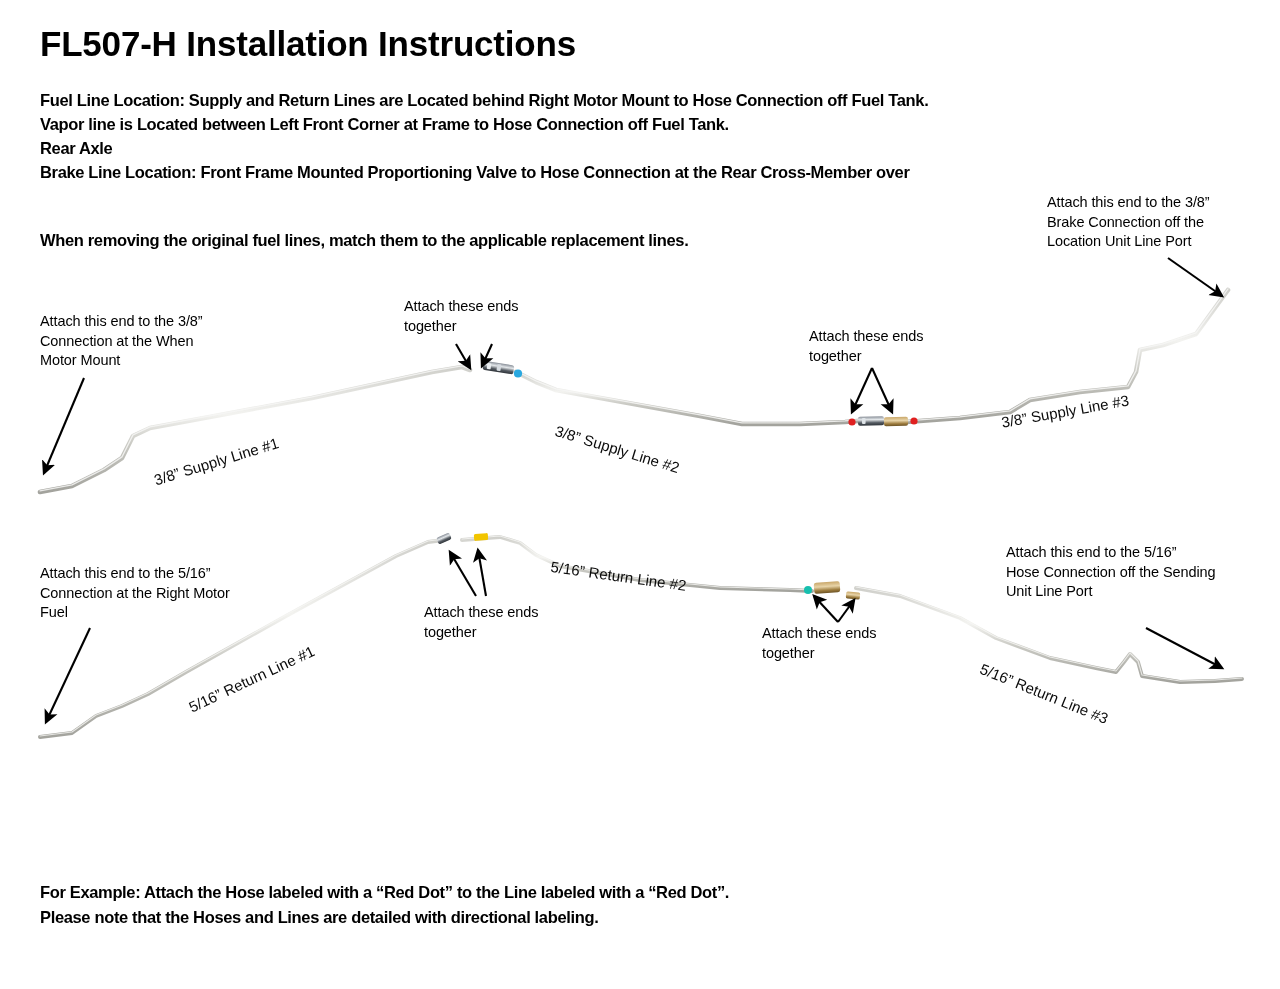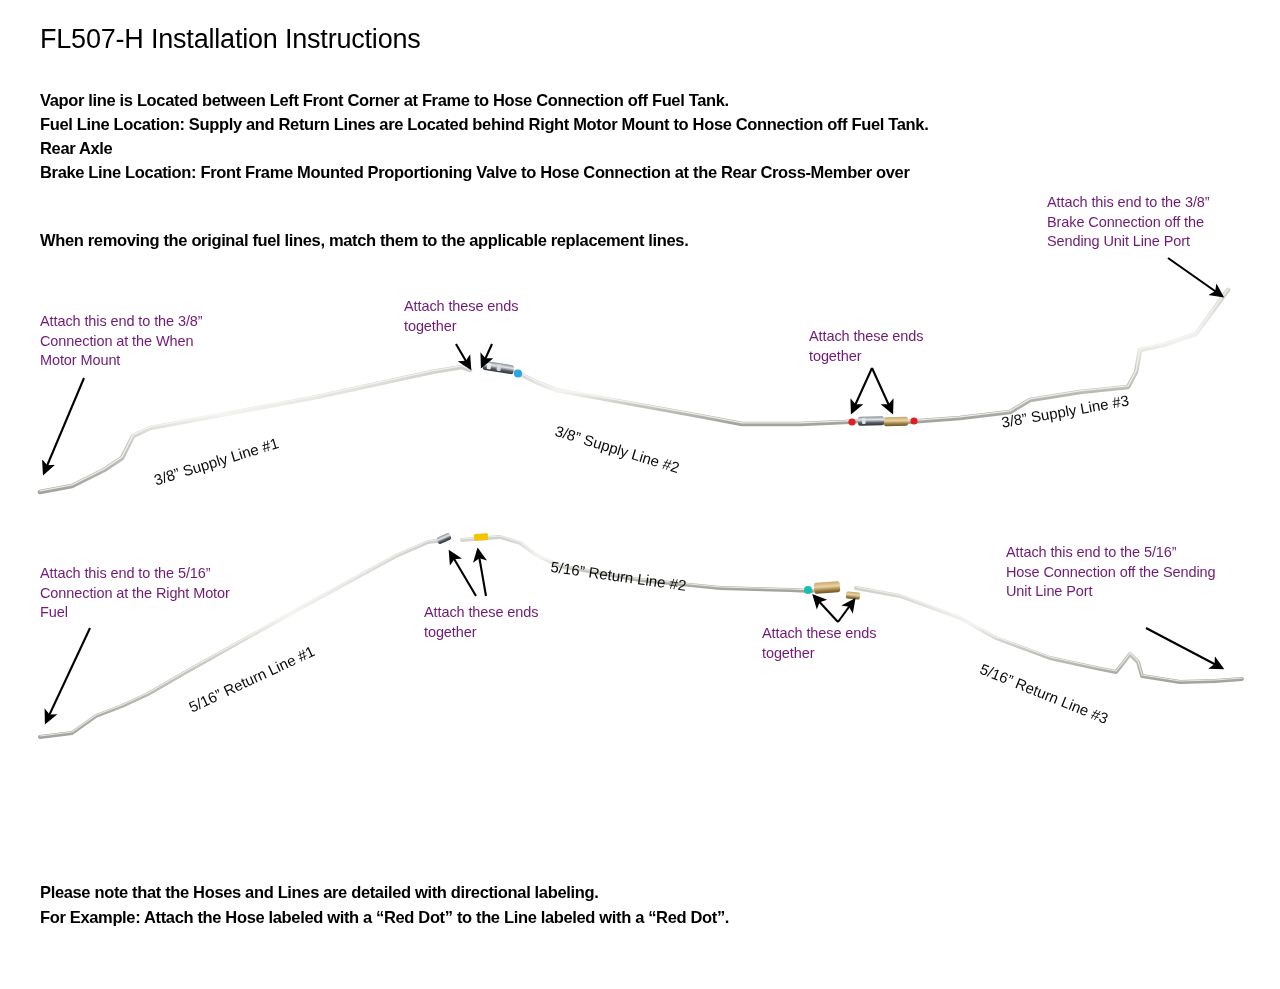--- a/index.html
+++ b/index.html
@@ -8,21 +8,21 @@
     width:1280px;height:989px;position:relative;overflow:hidden;
     font-family:"Liberation Sans","DejaVu Sans",sans-serif;
     color:#000000;
     -webkit-font-smoothing:antialiased;
   }
   .page{position:absolute;inset:0;}
 
   
   #doc-title{
     position:absolute;left:40px;top:24px;
-    font-size:27px;font-weight:normal;letter-spacing:-0.2px;
+    font-size:35px;font-weight:bold;letter-spacing:-0.2px;
     white-space:nowrap;
   }
   .para{
     position:absolute;
     font-size:16.5px;font-weight:bold;
     line-height:24px;
     letter-spacing:-0.35px;
     white-space:nowrap;
   }
   #loc-block{left:40px;top:88px;}
@@ -31,21 +31,21 @@
   #footer-block{left:40px;top:880px;line-height:25px;}
   #footer-block .l{display:block;}
 
   
   .callout{
     position:absolute;
     font-size:14.5px;font-weight:normal;
     line-height:19.5px;
     letter-spacing:-0.1px;
     white-space:nowrap;
-    color:#701a75;
+    color:#000000;
   }
   .callout .l{display:block;}
   .callout.center{text-align:left;}
 
   #cal-sup-left  {left:40px;  top:312px;}
   #cal-sup-mid   {left:404px; top:297px;}
   #cal-sup-mid2  {left:809px; top:327px;}
   #cal-sup-right {left:1047px;top:193px;}
   #cal-ret-left  {left:40px;  top:564px;}
   #cal-ret-mid   {left:424px; top:603px;}
@@ -180,22 +180,22 @@
 
     <path d="M838,622 L814,596" fill="none" stroke="#000" stroke-width="2.1" marker-end="url(#arw)"></path>
     <path d="M838,622 L854,600" fill="none" stroke="#000" stroke-width="2.1" marker-end="url(#arw)"></path>
 
     <path d="M1146,628 L1222,668" fill="none" stroke="#000" stroke-width="2.1" marker-end="url(#arw)"></path>
   </svg>
 
   <div id="doc-title">FL507-H Installation Instructions</div>
 
   <div class="para" id="loc-block">
+    <span class="l">Fuel Line Location:  Supply and Return Lines are Located behind Right Motor Mount to Hose Connection off Fuel Tank.</span>
     <span class="l">Vapor line is Located between Left Front Corner at Frame to Hose Connection off Fuel Tank.</span>
-    <span class="l">Fuel Line Location:  Supply and Return Lines are Located behind Right Motor Mount to Hose Connection off Fuel Tank.</span>
     <span class="l">Rear Axle</span>
     <span class="l">Brake Line Location: Front Frame Mounted Proportioning Valve to Hose Connection at the Rear Cross-Member over</span>
   </div>
 
   <div class="para" id="match-line">When removing the original fuel lines, match them to the applicable replacement lines.</div>
 
   <div class="callout" id="cal-sup-left">
     <span class="l">Attach this end to the 3/8”</span>
     <span class="l">Connection at the When</span>
     <span class="l">Motor Mount</span>
@@ -207,21 +207,21 @@
   </div>
 
   <div class="callout center" id="cal-sup-mid2">
     <span class="l">Attach these ends</span>
     <span class="l">together</span>
   </div>
 
   <div class="callout" id="cal-sup-right">
     <span class="l">Attach this end to the 3/8”</span>
     <span class="l">Brake Connection off the</span>
-    <span class="l">Sending Unit Line Port</span>
+    <span class="l">Location Unit Line Port</span>
   </div>
 
   <div class="callout" id="cal-ret-left">
     <span class="l">Attach this end to the 5/16”</span>
     <span class="l">Connection at the Right Motor</span>
     <span class="l">Fuel</span>
   </div>
 
   <div class="callout center" id="cal-ret-mid">
     <span class="l">Attach these ends</span>
@@ -245,17 +245,17 @@
 
   <div class="linelabel" style="left:1000px;top:414px;transform:rotate(-10deg);">3/8” Supply Line #3</div>
 
   <div class="linelabel" style="left:186px;top:700px;transform:rotate(-25deg);">5/16” Return Line #1</div>
 
   <div class="linelabel" style="left:552px;top:558px;transform:rotate(8deg);">5/16” Return Line #2</div>
 
   <div class="linelabel" style="left:984px;top:660px;transform:rotate(22deg);">5/16” Return Line #3</div>
 
   <div class="para" id="footer-block">
+    <span class="l">For Example: Attach the Hose labeled with a “Red Dot” to the Line labeled with a “Red Dot”.</span>
     <span class="l">Please note that the Hoses and Lines are detailed with directional labeling.</span>
-    <span class="l">For Example: Attach the Hose labeled with a “Red Dot” to the Line labeled with a “Red Dot”.</span>
   </div>
 
 </div>
 
 </body></html>

